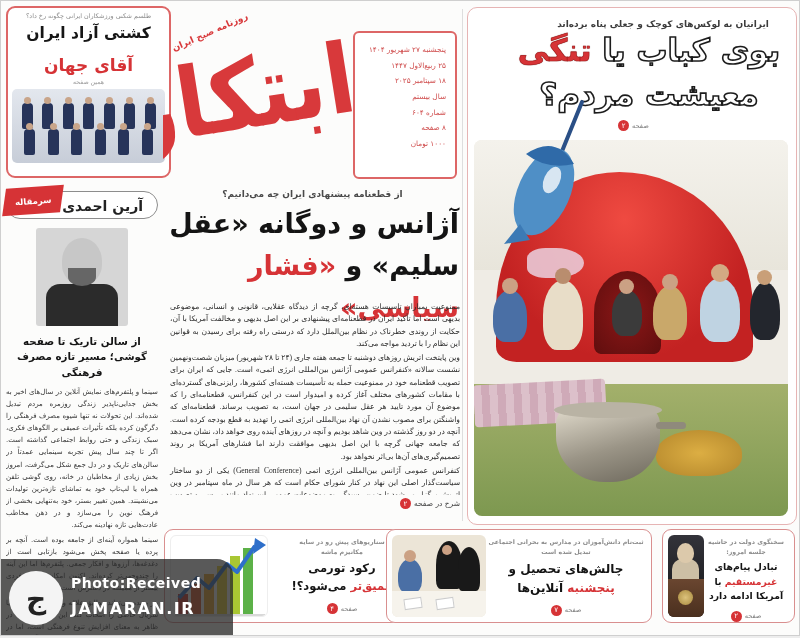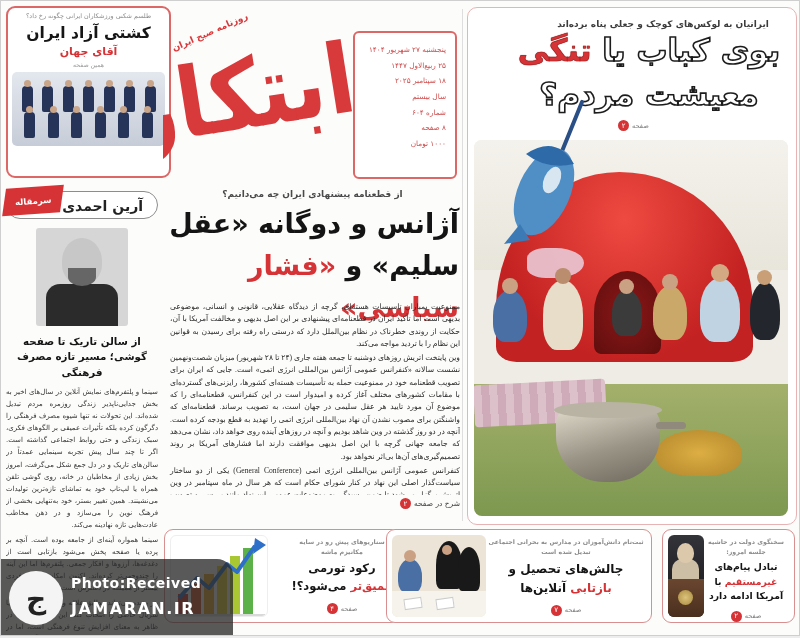--- a/index.html
+++ b/index.html
@@ -8,21 +8,21 @@
     background:#ededed;
     font-family:"DejaVu Sans",sans-serif;
     direction:rtl;
   }
   .page{position:absolute;left:0;top:0;width:798px;height:634px;background:#fcfcfb;border:1px solid #cfcfcf;overflow:hidden;}
 
   
   .tl-box{position:absolute;left:5px;top:5px;width:165px;height:172px;border:2px solid #d66; border-radius:9px;background:#fff;text-align:center;padding:4px 4px;box-sizing:border-box;}
   .tl-kicker{font-size:6.4px;color:#8a8a8a;white-space:nowrap;overflow:hidden;}
   .tl-title{font-size:15.5px;font-weight:bold;color:#161616;margin-top:4px;}
-  .tl-sub{font-size:11px;font-weight:bold;color:#d63336;margin-top:3px;}
+  .tl-sub{font-size:17px;font-weight:bold;color:#d63336;margin-top:13px;}
   .tl-note{font-size:6.2px;color:#999;margin-top:3px;}
   .team{margin-top:4px;height:74px;border-radius:5px;background:linear-gradient(#e3e7ee,#c7cdd8);position:relative;overflow:hidden;}
   .trow{position:absolute;left:0;width:100%;display:flex;justify-content:space-evenly;}
   .trow.back{top:14px;}
   .trow.front{top:40px;}
   .fig{width:11px;height:26px;background:#27345a;border-radius:4px 4px 2px 2px;position:relative;}
   .fig::before{content:"";position:absolute;top:-6px;left:2px;width:7px;height:7px;border-radius:50%;background:#c9a58a;}
 
   
   .logo-wrap{position:absolute;left:162px;top:0;width:192px;height:182px;overflow:hidden;}
@@ -284,21 +284,21 @@
       <div class="pp" style="left:6px;top:24px;width:24px;height:34px;background:#4a6fa5;">
           <div class="head" style="left:6px;top:-9px;width:12px;height:12px;"></div>
         </div>
       <div class="tableband"></div>
       <div class="paper" style="left:12px;"></div>
       <div class="paper" style="left:44px;"></div>
     </div>
     <div class="nb-text">
       <div class="nb-kicker">ثبت‌نام دانش‌آموزان در مدارس به بحرانی اجتماعی تبدیل شده است</div>
       <div class="nb-h">
-        <span>چالش‌های تحصیل و </span><span class="red">بازتابی</span><span> آنلاین‌ها</span>
+        <span>چالش‌های تحصیل و </span><span class="red">پنجشنبه</span><span> آنلاین‌ها</span>
       </div>
       <div class="pg nb-pg">
         <span>صفحه</span>
         <span class="num">۷</span>
       </div>
     </div>
   </div>
 
   <div class="news-box nb-c">
     <div class="nb-img">

